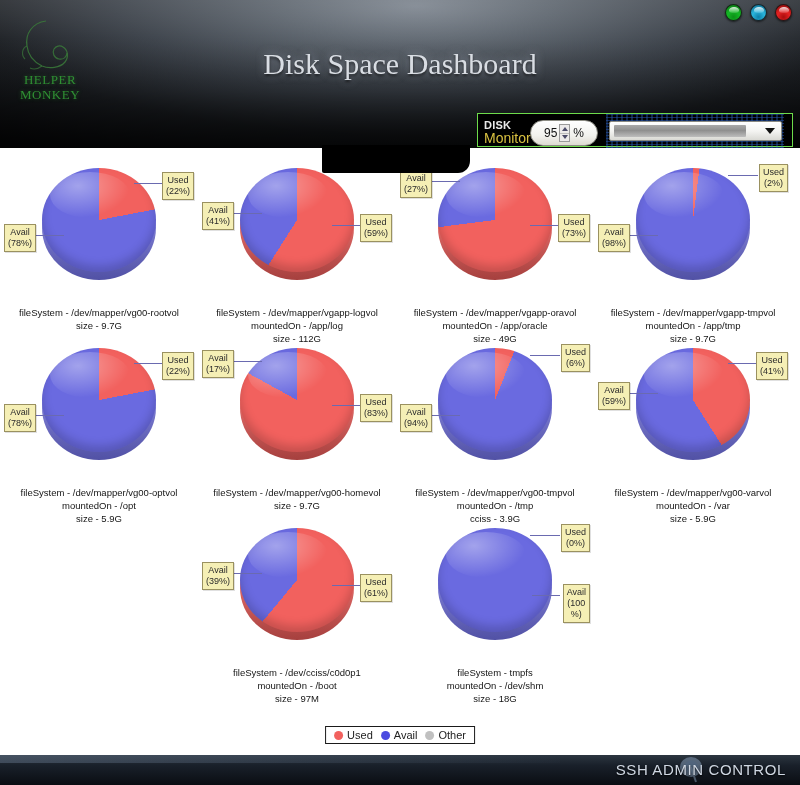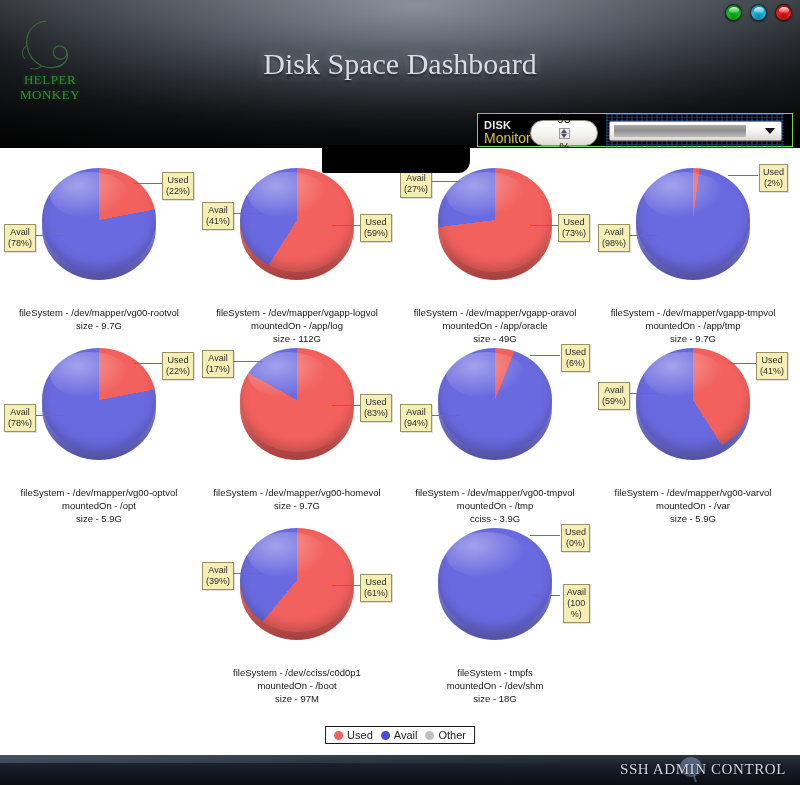--- a/index.html
+++ b/index.html
@@ -95,21 +95,20 @@
   .dp-l1 { font-size: 11px; color: #e9e9e9; font-weight: bold; letter-spacing: .2px; }
   .dp-l2 { font-size: 14px; color: #d8c040; }
 
   .spinner {
     width: 68px; height: 26px; margin-left: 2px;
     border-radius: 13px;
     background: linear-gradient(180deg, #ffffff 0%, #f2f2ee 60%, #dedbd2 100%);
     border: 1px solid #8d8d84;
     display: flex; align-items: center; justify-content: center;
     gap: 2px;
-    flex-direction: column;
   }
   .spin-val { font-size: 12px; color: #101010; }
   .spin-arrows {
     width: 11px; height: 18px;
     border: 1px solid #9a9a9a;
     background: #eceaea;
     display: flex; flex-direction: column;
   }
   .spin-up, .spin-dn {
     flex: 1; display: flex; align-items: center; justify-content: center;
@@ -268,21 +267,21 @@
 
   
   .footer {
     position: absolute; left: 0; top: 755px;
     width: 800px; height: 30px;
     background: linear-gradient(180deg, #2c3640 0%, #19202a 35%, #0a0d12 100%);
     overflow: hidden;
   }
   .footer-text {
     position: absolute; right: 14px; top: 6px;
-    font-family: Liberation Serif, serif;
+    font-family: Liberation Sans, sans-serif;
     font-size: 15px;
     letter-spacing: .6px;
     color: #cfd7e2;
     text-shadow: 0 1px 2px rgba(0,0,0,0.9);
     z-index: 3;
   }
   .dish {
     position: absolute; right: 92px; top: 1px;
     width: 34px; height: 28px;
     opacity: .75; z-index: 2;

